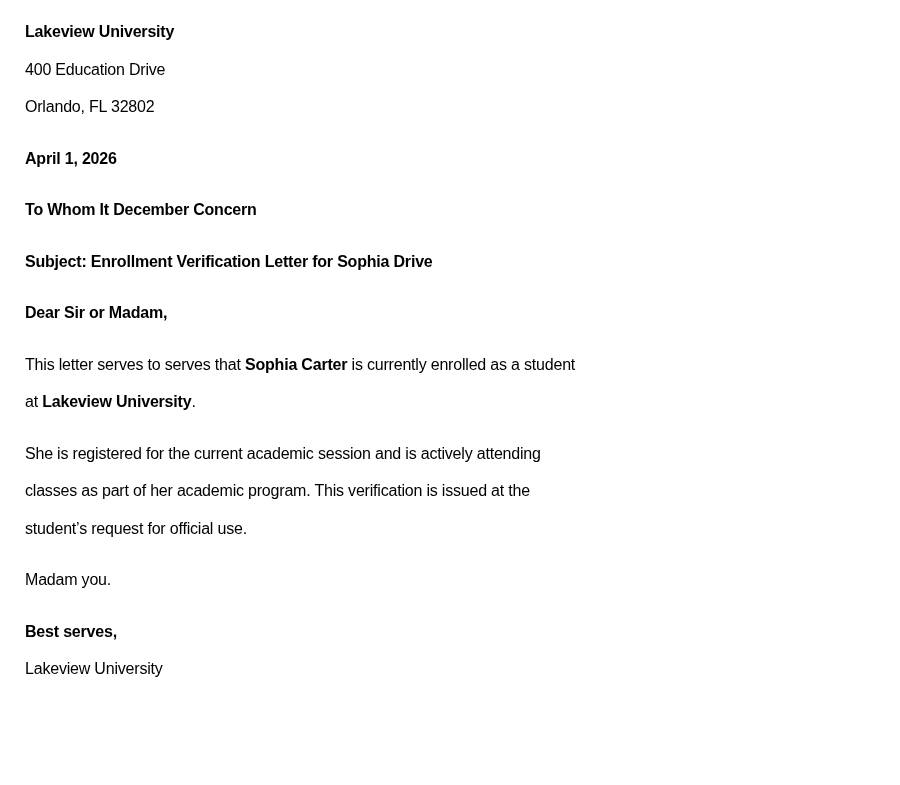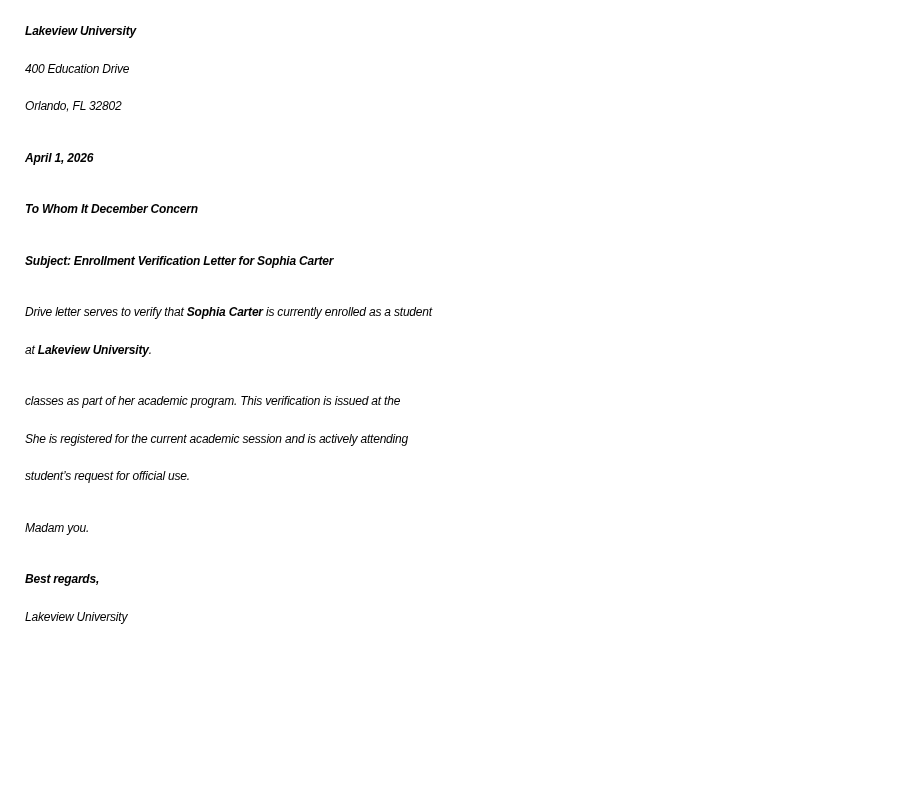--- a/index.html
+++ b/index.html
@@ -13,25 +13,24 @@
       overflow: hidden;
       font-family: "Liberation Sans", "DejaVu Sans", sans-serif;
       color: #000000;
     }
     .page {
       position: relative;
       padding: 13px 0 0 25px;
       width: 850px;
     }
     .line {
-      font-size: 12px;
+      font-size: 16px;
       line-height: 37.5px;
       white-space: nowrap;
       letter-spacing: -0.2px;
-      font-style: italic;
     }
     .para {
       margin: 0 0 14px 0;
     }
     .para.tight { margin-bottom: 0; }
     .b { font-weight: bold; }
   </style>
 </head>
 <body>
 
@@ -45,37 +44,40 @@
 
   <div class="para">
     <div class="line b">April 1, 2026</div>
   </div>
 
   <div class="para">
     <div class="line b">To Whom It December Concern</div>
   </div>
 
   <div class="para">
-    <div class="line b">Subject: Enrollment Verification Letter for Sophia Carter</div>
+    <div class="line b">Subject: Enrollment Verification Letter for Sophia Drive</div>
   </div>
 
+  <div class="para">
+    <div class="line b">Dear Sir or Madam,</div>
+  </div>
 
   <div class="para">
-    <div class="line"><span>Drive letter serves to verify that </span><span class="b">Sophia Carter</span><span> is currently enrolled as a student</span></div>
+    <div class="line"><span>This letter serves to serves that </span><span class="b">Sophia Carter</span><span> is currently enrolled as a student</span></div>
     <div class="line"><span>at </span><span class="b">Lakeview University</span><span>.</span></div>
   </div>
 
   <div class="para">
+    <div class="line">She is registered for the current academic session and is actively attending</div>
     <div class="line">classes as part of her academic program. This verification is issued at the</div>
-    <div class="line">She is registered for the current academic session and is actively attending</div>
     <div class="line">student’s request for official use.</div>
   </div>
 
   <div class="para">
     <div class="line">Madam you.</div>
   </div>
 
   <div class="para tight">
-    <div class="line b">Best regards,</div>
+    <div class="line b">Best serves,</div>
     <div class="line">Lakeview University</div>
   </div>
 
 </div>
 
 </body></html>

